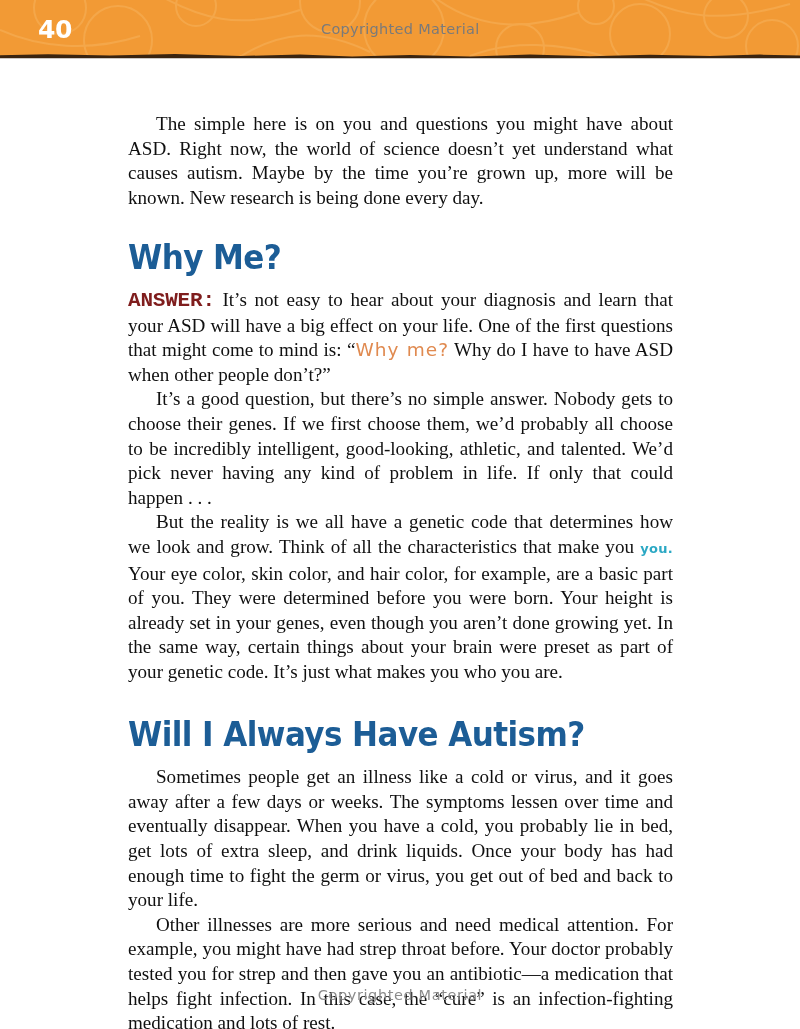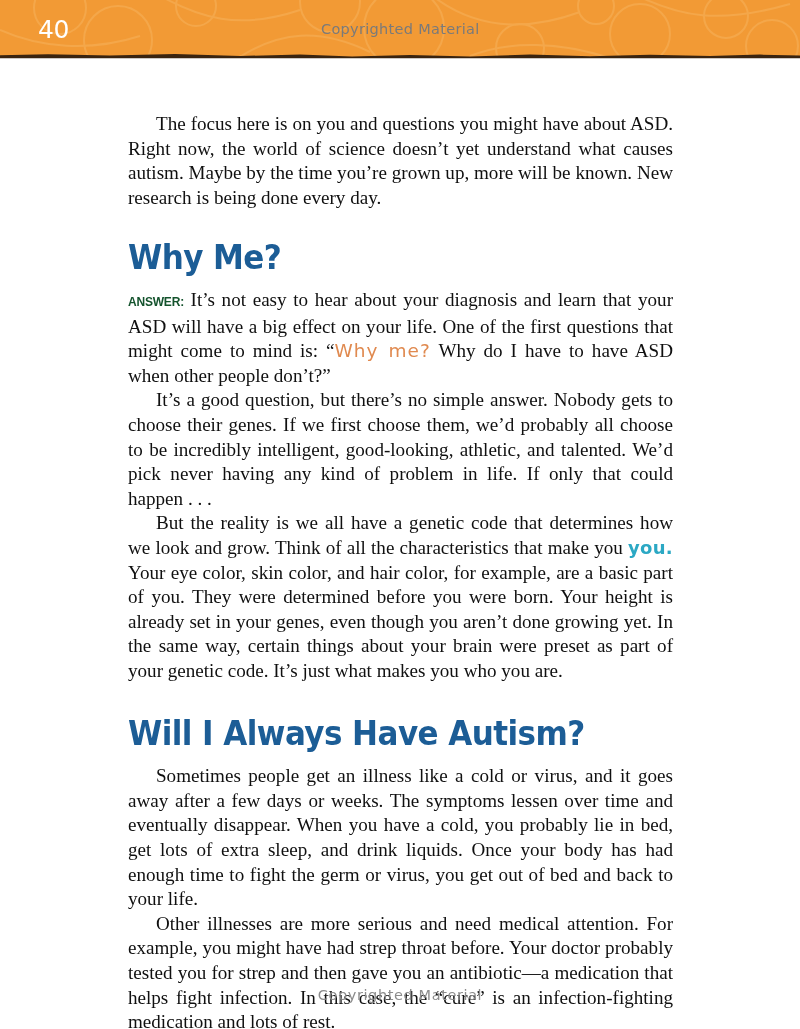--- a/index.html
+++ b/index.html
@@ -35,21 +35,21 @@
     position: absolute;
     left: 0; top: 52px;
     width: 800px;
     height: 8px;
   }
   .page-number {
     position: absolute;
     left: 38px;
     top: 17px;
     font-family: "DejaVu Sans", sans-serif;
-    font-weight: normal;
+    font-weight: bold;
     font-size: 25px;
     color: #ffffff;
     letter-spacing: -0.5px;
     line-height: 1;
   }
   .running-title {
     position: absolute;
     left: 90px;
     top: 22px;
     font-family: "DejaVu Sans", sans-serif;
@@ -86,39 +86,39 @@
     text-indent: 28px;
     hyphens: auto;
     -webkit-hyphens: auto;
   }
   p.body.noindent {
     text-indent: 0;
   }
   .ital { }
 
   .answer-label {
-    font-family: Liberation Sans, sans-serif;
-    font-weight: bold;
-    font-size: 12px;
-    color: #14532d;
+    font-family: Liberation Mono, monospace;
+    font-weight: bold;
+    font-size: 21px;
+    color: #7f1d1d;
     letter-spacing: -0.2px;
   }
 
   
   .hand-orange {
     font-family: "DejaVu Sans", sans-serif;
     color: #e08a50;
     font-size: 18.5px;
     letter-spacing: 1px;
   }
   .hand-teal {
     font-family: "DejaVu Sans", sans-serif;
     font-weight: bold;
     color: #2ba8c4;
-    font-size: 18px;
+    font-size: 13px;
     letter-spacing: 0.3px;
   }
 
   
   h2.section-heading {
     margin: 0;
     font-family: "DejaVu Sans", sans-serif;
     font-weight: bold;
     font-size: 33px;
     color: #1c5d96;
@@ -177,21 +177,21 @@
 <svg class="header-torn" viewBox="0 0 800 8" preserveAspectRatio="none" aria-hidden="true">
   <path d="M0 3.2 L 48 2.2 L 110 3.6 L 175 2.0 L 240 4.0 L 300 2.4 L 352 4.6
            L 410 3.0 L 470 4.4 L 530 2.6 L 590 4.2 L 650 2.8 L 710 4.0
            L 760 2.6 L 800 3.4 L 800 6.2 L 0 6.2 Z" fill="#3a2410"></path>
 </svg>
 
 <div class="copyright-top">Copyrighted Material</div>
 
 <div class="content">
 
-  <p class="body"><span>The focus here is on </span><span class="ital">you</span><span> and questions you might have about ASD. Right now, the world of science doesn’t yet understand what causes autism. Maybe by the time you’re grown up, more will be known. New research is being done every day.</span></p>
+  <p class="body"><span>The simple here is on </span><span class="ital">you</span><span> and questions you might have about ASD. Right now, the world of science doesn’t yet understand what causes autism. Maybe by the time you’re grown up, more will be known. New research is being done every day.</span></p>
 
   <div class="gap-before-h2"></div>
   <h2 class="section-heading">Why Me?</h2>
   <div class="gap-after-h2"></div>
 
   <p class="body noindent"><span class="answer-label">ANSWER:</span><span> It’s not easy to hear about your diagnosis and learn that your ASD will have a big effect on your life. One of the first questions that might come to mind is: “</span><span class="hand-orange">Why me?</span><span> Why do </span><span class="ital">I</span><span> have to have ASD when other people don’t?”</span></p>
 
   <p class="body"><span>It’s a good question, but there’s no simple answer. Nobody gets to choose their genes. If we </span><span class="ital">first</span><span> choose them, we’d probably all choose to be incredibly intelligent, good-looking, athletic, and talented. We’d pick never having any kind of problem in life. If only that could happen . . .</span></p>
 
   <p class="body"><span>But the reality is we all have a genetic code that determines how we look and grow. Think of all the characteristics that make you </span><span class="hand-teal">you.</span><span> Your eye color, skin color, and hair color, for example, are a basic part of you. They were determined before you were born. Your height is already set in your genes, even though you aren’t done growing yet. In the same way, certain things about your brain were preset as part of your genetic code. It’s just what makes you who you are.</span></p>

